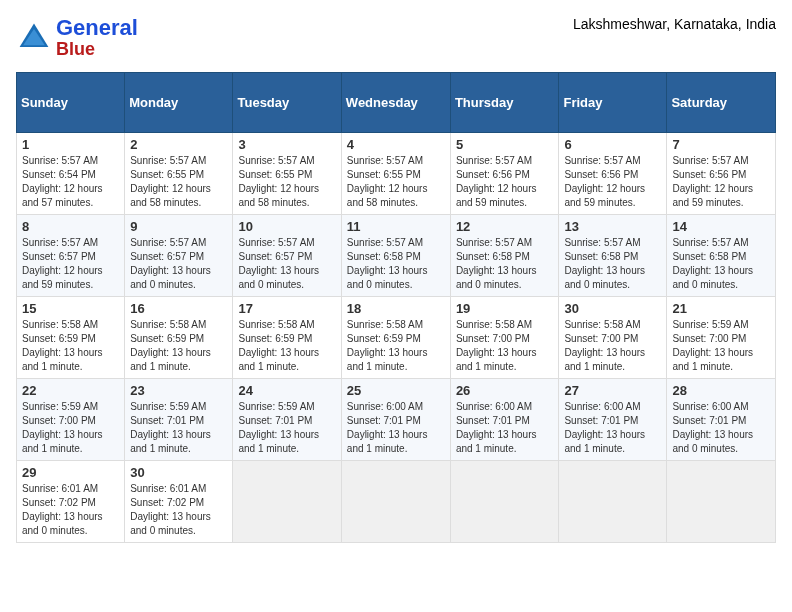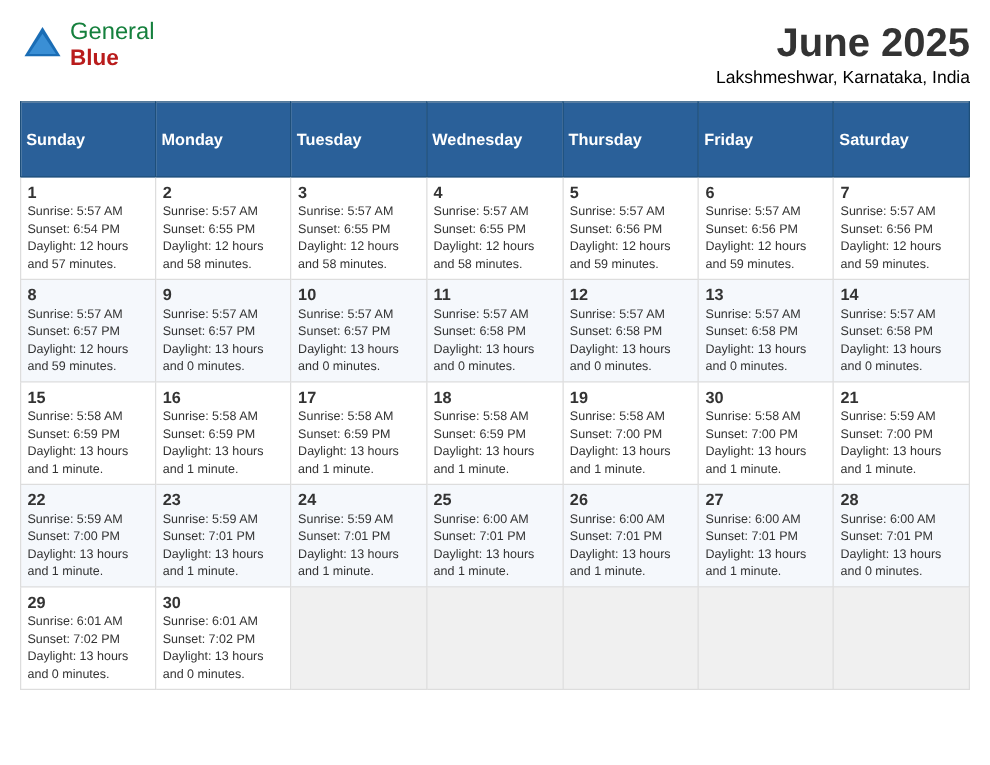--- a/index.html
+++ b/index.html
@@ -20,23 +20,23 @@
       display: flex;
       align-items: center;
       gap: 4px;
     }
     .logo-text {
       display: flex;
       flex-direction: column;
       line-height: 1.1;
     }
     .logo-general {
-      font-size: 19px;
-      font-weight: normal;
-      color: #15803d;
+      font-size: 22px;
+      font-weight: bold;
+      color: #1d4ed8;
     }
     .logo-blue {
       font-size: 18px;
       font-weight: bold;
       color: #b91c1c;
     }
     .logo-icon {
       width: 36px;
       height: 36px;
     }
@@ -108,21 +108,20 @@
     <svg class="logo-icon" viewBox="0 0 40 40">
       <polygon points="20,4 36,30 4,30" fill="#1a6db5"></polygon>
       <polygon points="20,10 32,28 8,28" fill="#3a8fd5"></polygon>
     </svg>
     <div class="logo-text">
       <span class="logo-general">General</span>
       <span class="logo-blue">Blue</span>
     </div>
   </div>
   <div class="title-area">
-    <div class="month-title">June 2025</div>
     <div class="location-title">Lakshmeshwar, Karnataka, India</div>
   </div>
 </div>
 
 <table class="calendar">
   <thead>
     <tr>
     <th>Sunday</th>
         <th>Monday</th>
         <th>Tuesday</th>

